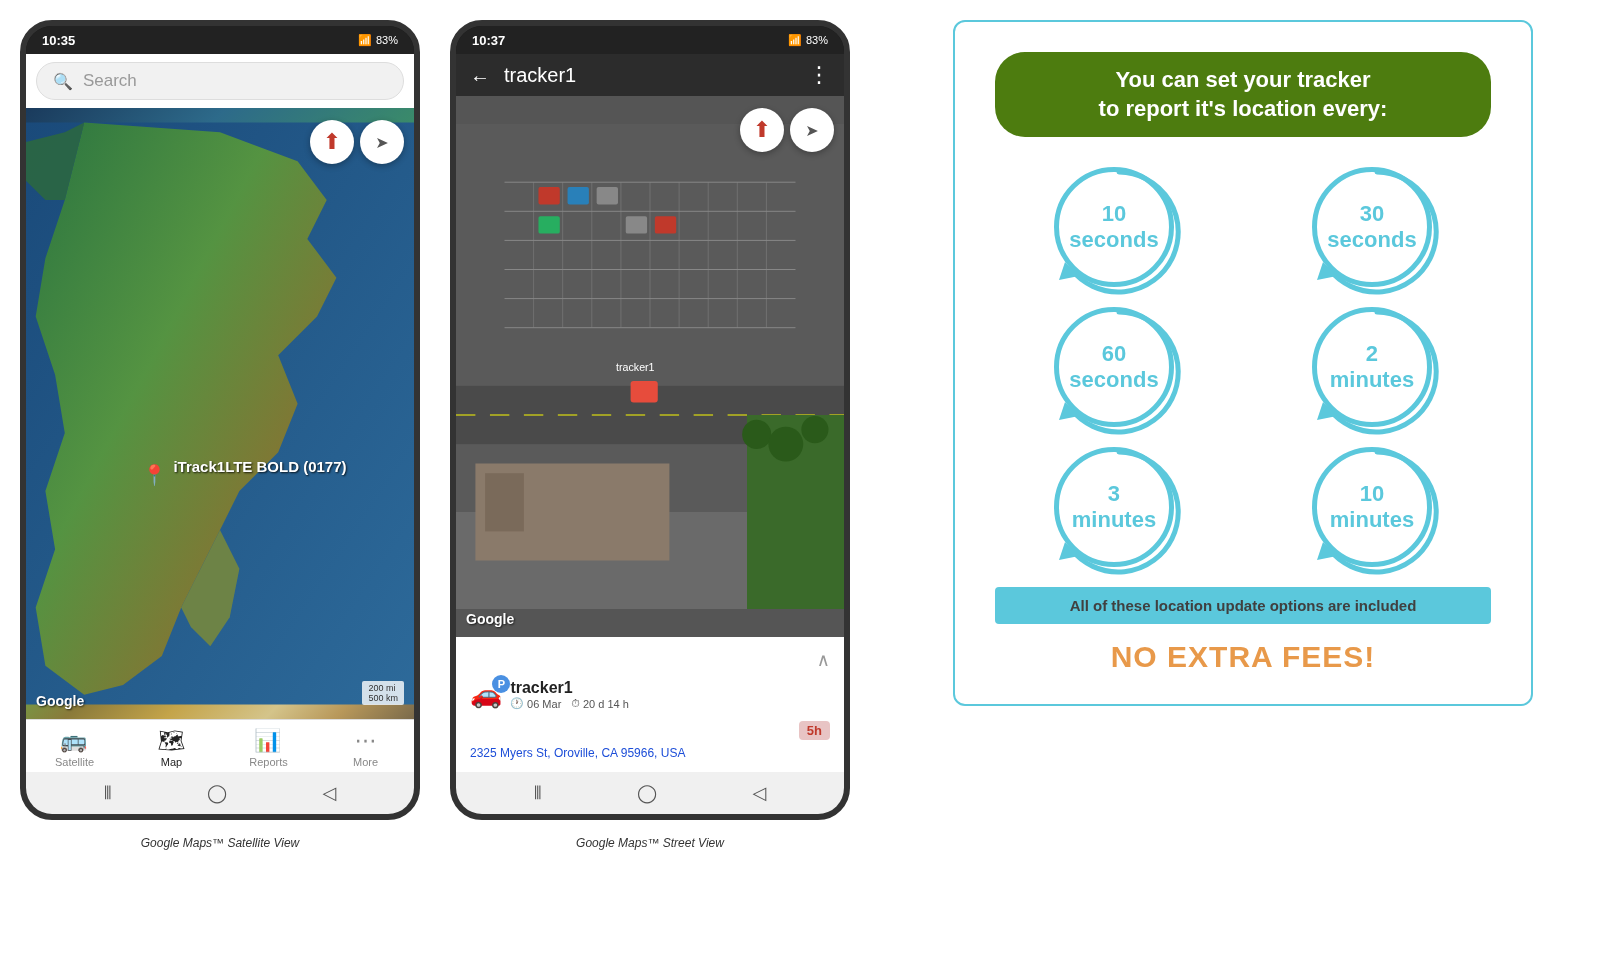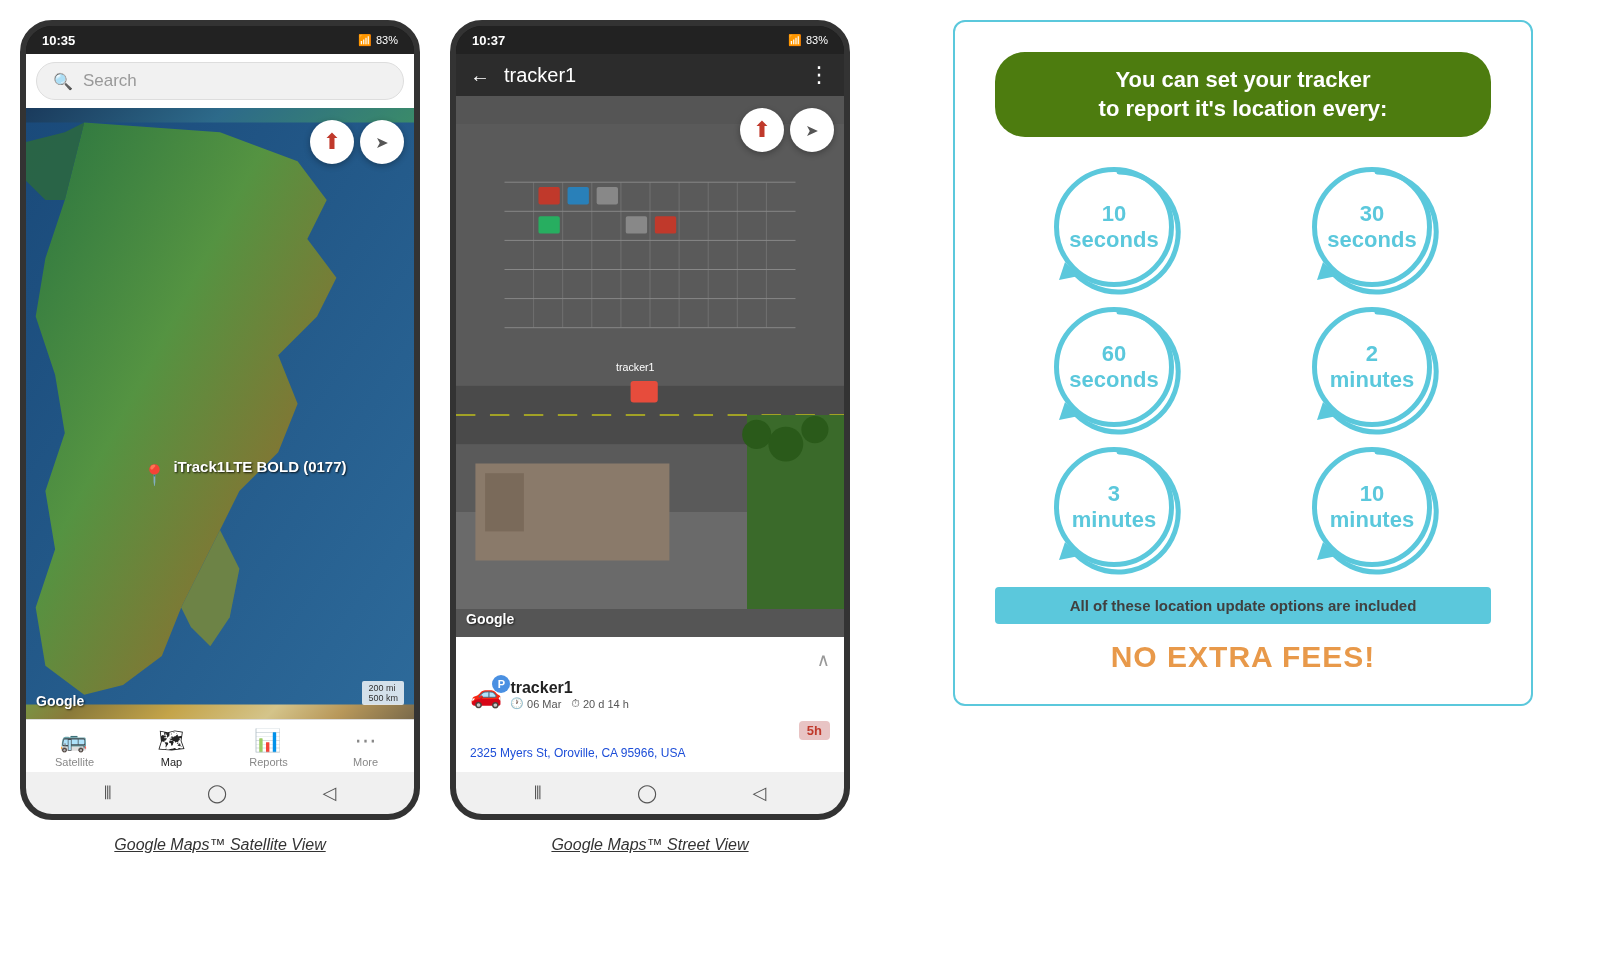--- a/index.html
+++ b/index.html
@@ -37,26 +37,25 @@
       background: #1a1a1a;
       border-radius: 32px;
       border: 6px solid #333;
       overflow: hidden;
       display: flex;
       flex-direction: column;
       position: relative;
     }
 
     .phone-caption {
-      font-size: 16px;
+      font-size: 12px;
       color: #333;
       text-align: right;
       margin-top: 6px;
       font-style: italic;
-      text-decoration: underline;
     }
 
     
     .status-bar {
       background: #222;
       color: #fff;
       font-size: 13px;
       padding: 6px 16px;
       display: flex;
       justify-content: space-between;

